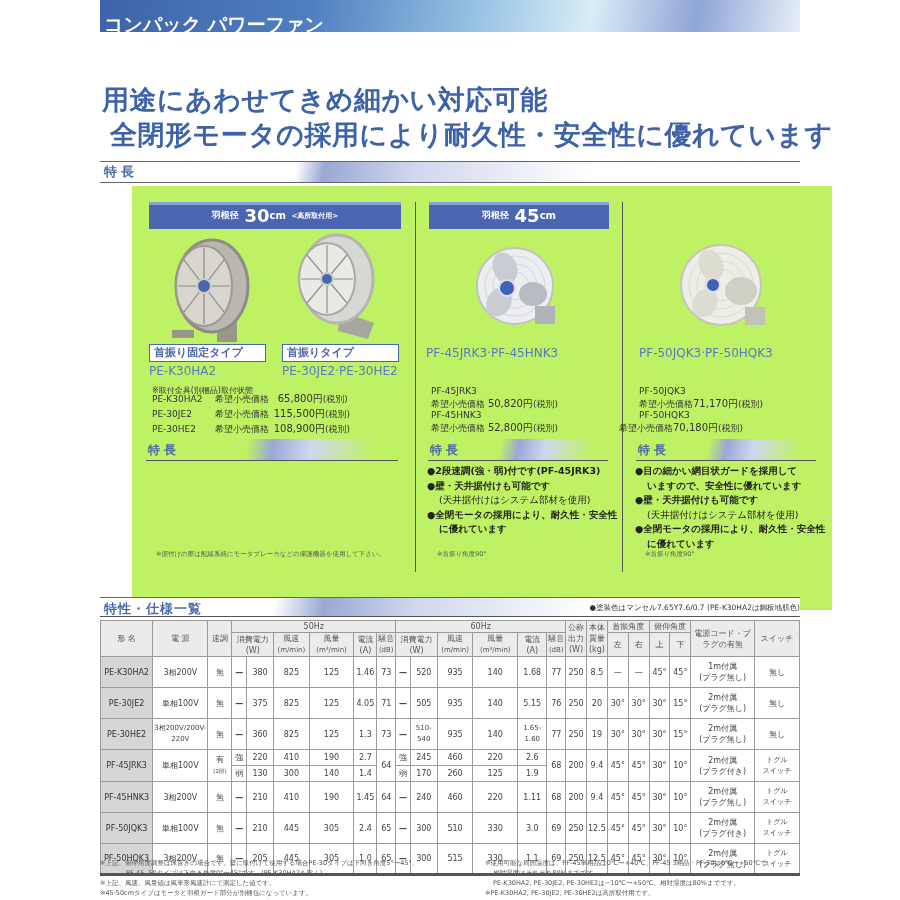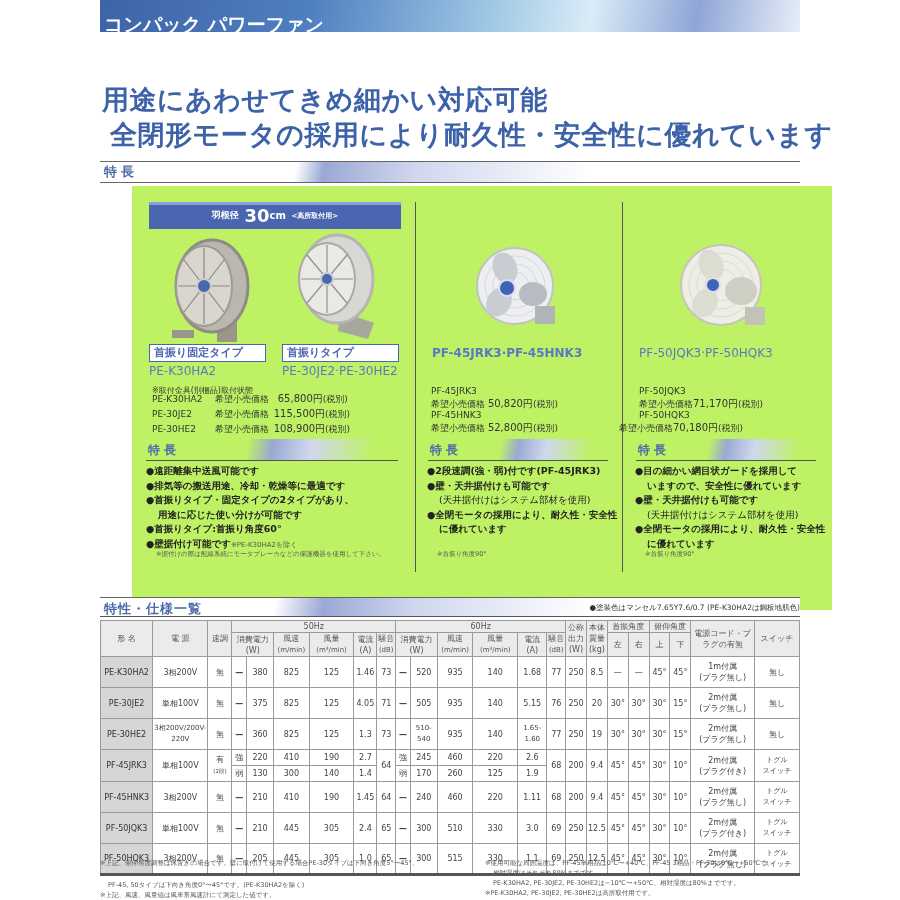--- a/index.html
+++ b/index.html
@@ -118,44 +118,40 @@
   </div>
   <div class="price-line" style="left:20px;top:236px;">
     <span style="display:inline-block;width:60px;">PE-30HE2</span>
     <span>希望小売価格</span>
     <span class="amt" style="padding-left:2px;">108,900円</span><span>(税別)</span>
   </div>
 
   <div class="sub-feature-bar" style="left:14px;top:253px;width:252px;">
     <span>特長</span>
   </div>
-  <div class="bullets" style="left:14px;top:278px;">
-    <div class="b">●遠距離集中送風可能です</div>
-    <div class="b">●排気等の搬送用途、冷却・乾燥等に最適です</div>
-    <div class="b">●首振りタイプ・固定タイプの2タイプがあり、</div>
-    <div class="ind">用途に応じた使い分けが可能です</div>
-    <div class="b">●首振りタイプ:首振り角度60°</div>
-    <div class="b"><span>●壁据付け可能です</span><span class="tiny">※PE-K30HA2を除く</span></div>
-  </div>
   <div class="footnote" style="left:24px;top:364px;">※据付けの際は配線系統にモータブレーカなどの保護機器を使用して下さい。</div>
 
+  <div class="size-header" style="left:297px;top:16px;width:180px;">
+    <span class="lbl">羽根径</span>
+    <span class="num">45</span><span class="unit">cm</span>
+  </div>
   <svg class="fan-img" style="left:343px;top:58px;" width="90" height="95" viewBox="0 0 90 95">
     <circle cx="40" cy="42" r="38" fill="#eceef0" stroke="#bfc2c6" stroke-width="2"></circle>
     <g stroke="#cfd2d6" stroke-width="0.8" fill="none">
       <circle cx="40" cy="42" r="30"></circle>
         <circle cx="40" cy="42" r="22"></circle>
         <circle cx="40" cy="42" r="14"></circle>
     </g>
     <ellipse cx="30" cy="24" rx="12" ry="16" fill="#c9cdd3" transform="rotate(-20 30 24)"></ellipse>
     <ellipse cx="24" cy="58" rx="12" ry="15" fill="#c9cdd3" transform="rotate(30 24 58)"></ellipse>
     <ellipse cx="58" cy="50" rx="14" ry="12" fill="#b7bcc3"></ellipse>
     <rect x="60" y="62" width="20" height="18" fill="#b0b3b7"></rect>
     <circle cx="32" cy="44" r="8" fill="#3f64b5" stroke="#dde" stroke-width="2"></circle>
   </svg>
-  <div class="model-name" style="left:300px;top:160px;font-weight:bold;">PF-45JRK3·PF-45HNK3</div>
+  <div class="model-name" style="left:294px;top:160px;">PF-45JRK3·PF-45HNK3</div>
   <div class="price-line" style="left:299px;top:200px;">PF-45JRK3</div>
   <div class="price-line" style="left:299px;top:211px;">
     <span>希望小売価格</span>
     <span class="amt">50,820円</span><span>(税別)</span>
   </div>
   <div class="price-line" style="left:299px;top:224px;">PF-45HNK3</div>
   <div class="price-line" style="left:299px;top:235px;">
     <span>希望小売価格</span>
     <span class="amt">52,800円</span><span>(税別)</span>
   </div>
@@ -462,21 +458,21 @@
       <td>30°</td>
       <td>10°</td>
       <td><span>2m付属</span><br><span>(プラグ無し)</span></td>
       <td class="sm"><span>トグル</span><br><span>スイッチ</span></td>
     </tr>
   </tbody>
 </table>
 
 <div class="notes" style="left:100px;">
   <div>※上記、俯仰角度調整は床置きの場合です。壁に取付けて使用する場合PE-30タイプは下向き角度5°〜45°、</div>
-  <div style="padding-left:8px;margin-top:12px;">PF-45, 50タイプは下向き角度0°〜45°です。(PE-K30HA2を除く)</div>
+  <div style="padding-left:26px;">PF-45, 50タイプは下向き角度0°〜45°です。(PE-K30HA2を除く)</div>
   <div>※上記、風速、風量値は風車形風速計にて測定した値です。</div>
   <div>※45·50cmタイプはモータと羽根ガード部分が別梱包になっています。</div>
 </div>
 <div class="notes" style="left:485px;">
   <div>※使用可能な周囲温度は、PF-45単相品は0℃〜+40℃、PF-45 3相品・PF-50は0℃〜+50℃で</div>
   <div style="padding-left:8px;">相対湿度はそれぞれ80%までです。</div>
   <div style="padding-left:8px;">PE-K30HA2, PE-30JE2, PE-30HE2は−10℃〜+50℃、相対湿度は80%までです。</div>
   <div>※PE-K30HA2, PE-30JE2, PE-30HE2は高所取付用です。</div>
 </div>
 

